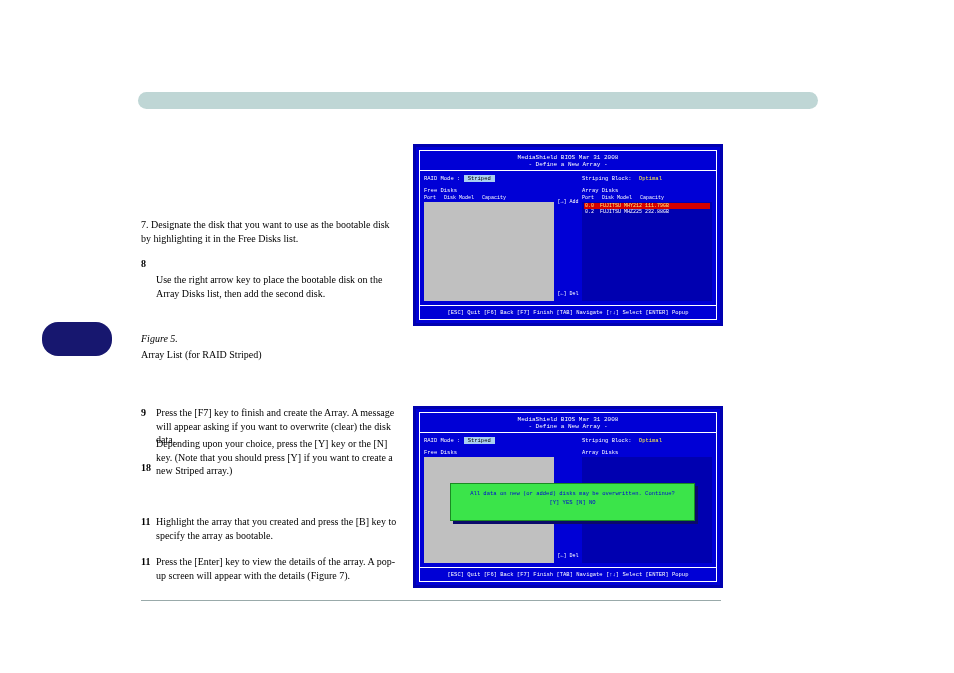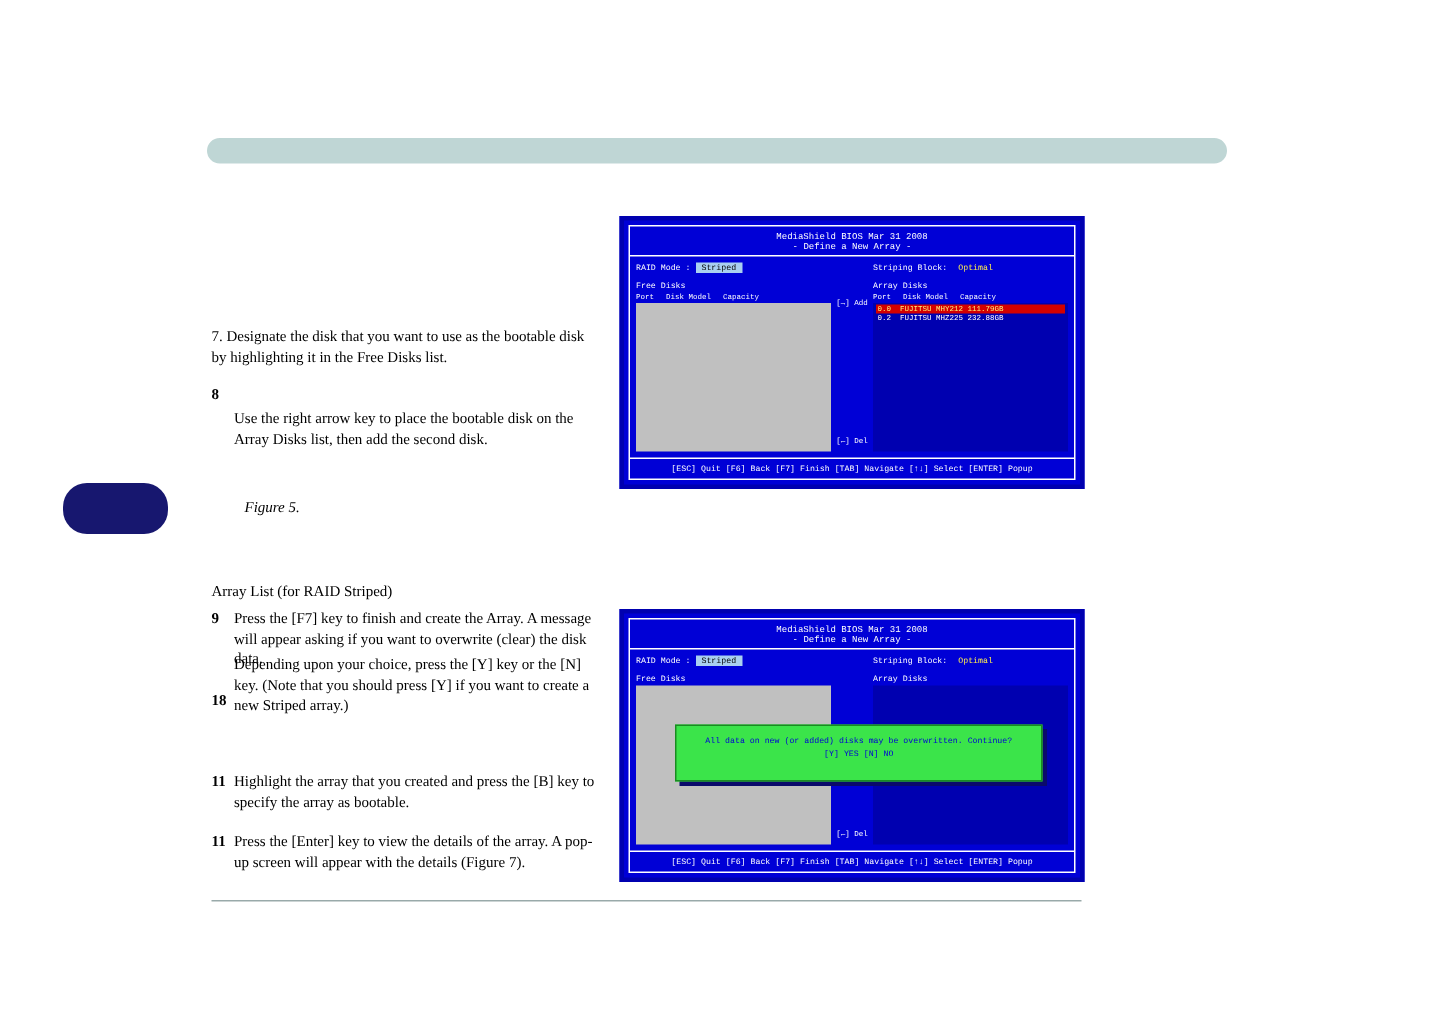--- a/index.html
+++ b/index.html
@@ -124,22 +124,22 @@
   .instr8 { left: 156px; top: 273px; width: 245px; }
   .badge {
     position: absolute;
     left: 42px;
     top: 322px;
     width: 70px;
     height: 34px;
     background: #17176f;
     border-radius: 16px;
   }
-  .fig1cap { left: 141px; top: 332px; font-style: italic; margin-left: 22px; }
-  .arraylist-label { left: 141px; top: 348px; width: 250px; margin-top: 40px; }
+  .fig1cap { left: 141px; top: 332px; font-style: italic; }
+  .arraylist-label { left: 141px; top: 348px; width: 250px; }
   .instr9num { left: 141px; top: 406px; }
   .instr9 { left: 156px; top: 406px; width: 245px; }
   .instr10num { left: 141px; top: 461px; }
   .instr10 { left: 156px; top: 437px; width: 245px; }
   .instr11num { left: 141px; top: 515px; }
   .instr11 { left: 156px; top: 515px; width: 245px; }
   .instr12num { left: 141px; top: 555px; }
   .instr12 { left: 156px; top: 555px; width: 245px; }
   .hr { position: absolute; left: 141px; top: 600px; width: 580px; height: 1px; background: #9aa; }
   .italic { font-style: italic; }

